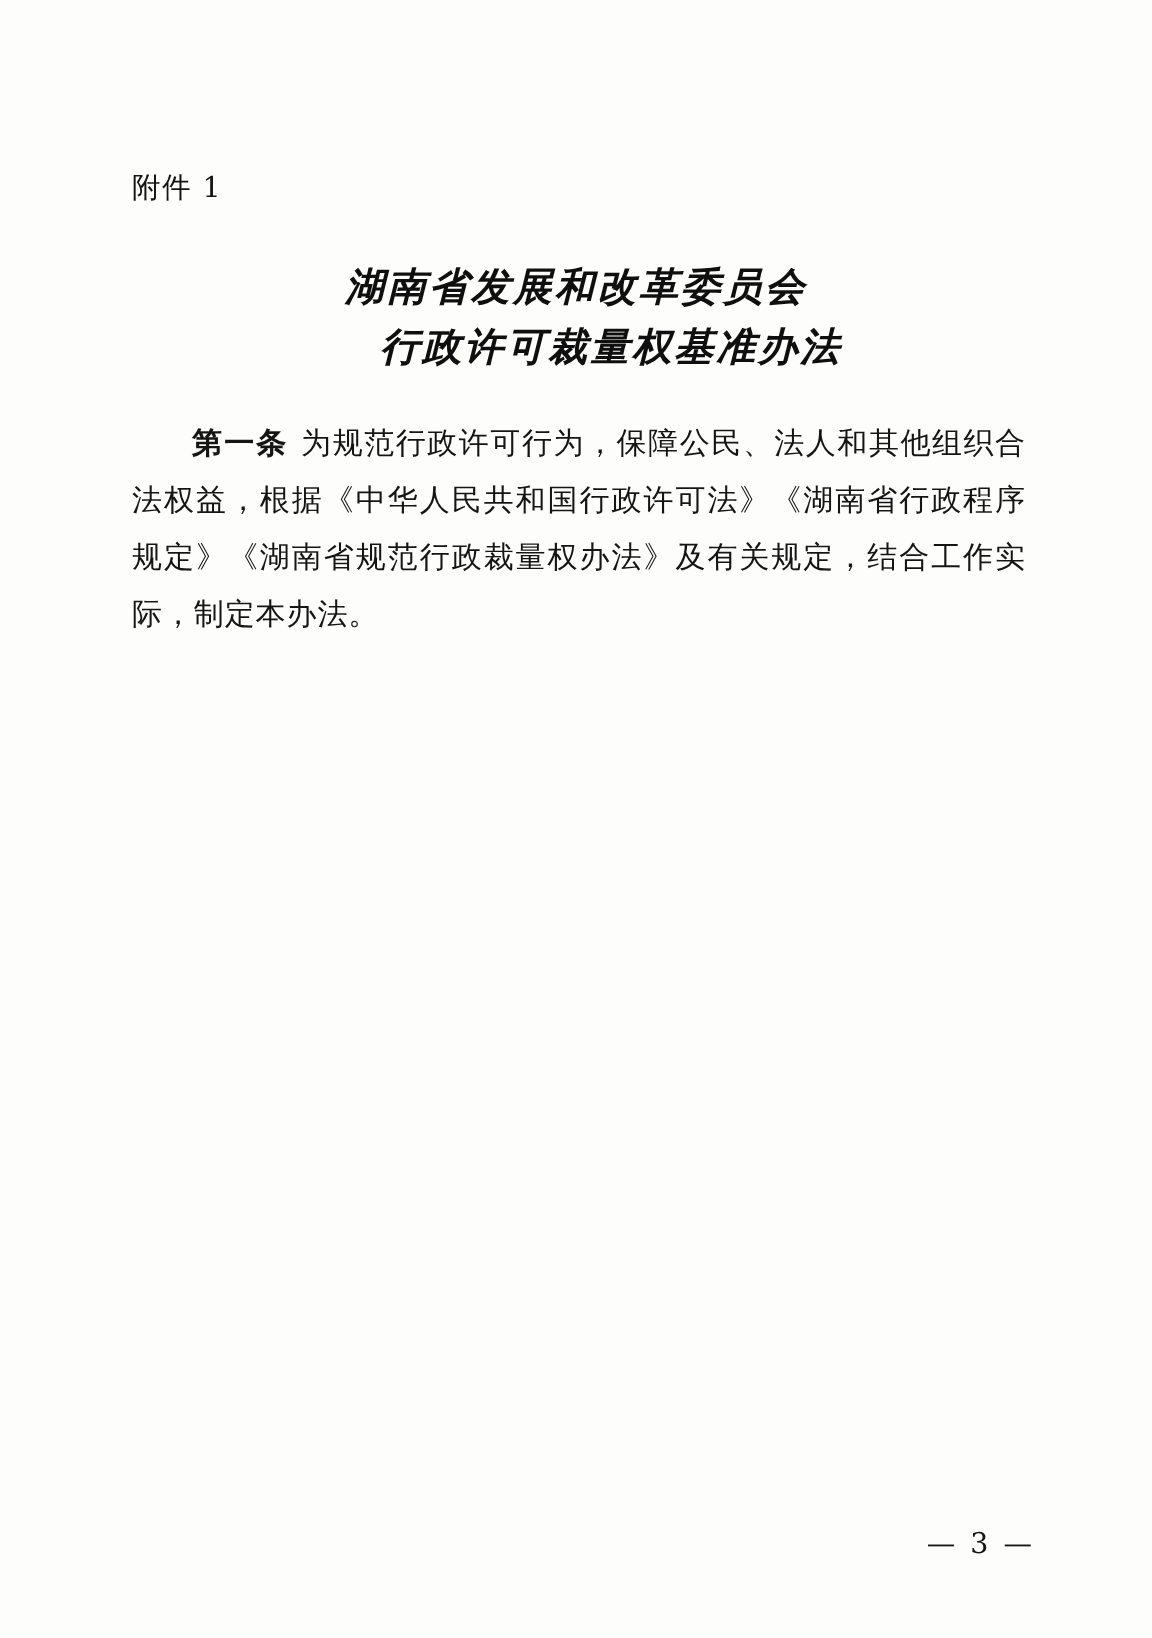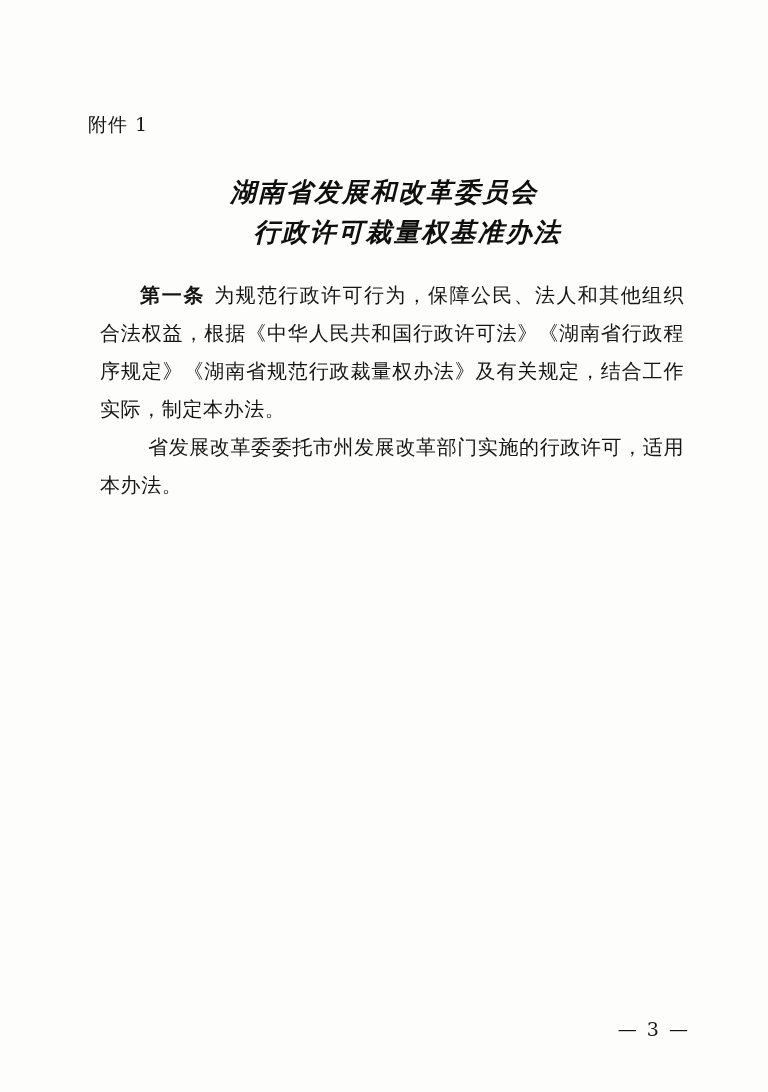--- a/index.html
+++ b/index.html
@@ -53,21 +53,21 @@
     top: 276px;
     left: 88px;
     width: 596px;
   }
   .para {
     font-size: 20px;
     line-height: 38px;
     text-align: justify;
     text-justify: inter-ideograph;
     letter-spacing: 0.6px;
-    margin: 0 0 0 12px;
+    margin: 0 0 0 0;
     text-indent: 40px;
     color: #151515;
   }
   .para .art {
     font-weight: bold;
     letter-spacing: 1px;
   }
   .para .art::after {
     content: "";
     display: inline-block;
@@ -97,23 +97,20 @@
     <span class="line2">行政许可裁量权基准办法</span>
   </div>
 
   <div class="body-text">
 
     <p class="para">
       <span class="art">第一条</span><span>为规范行政许可行为，保障公民、法人和其他组织合法权益，根据《中华人民共和国行政许可法》《湖南省行政程序规定》《湖南省规范行政裁量权办法》及有关规定，结合工作实际，制定本办法。</span>
     </p>
 
 
-    <p class="para">
-      <span class="art"></span><span>省发展改革委委托市州发展改革部门实施的行政许可，适用本办法。</span>
-    </p>
 
 
 
 
 
   </div>
 
   <div class="page-number">— 3 —</div>
 
 </div>

